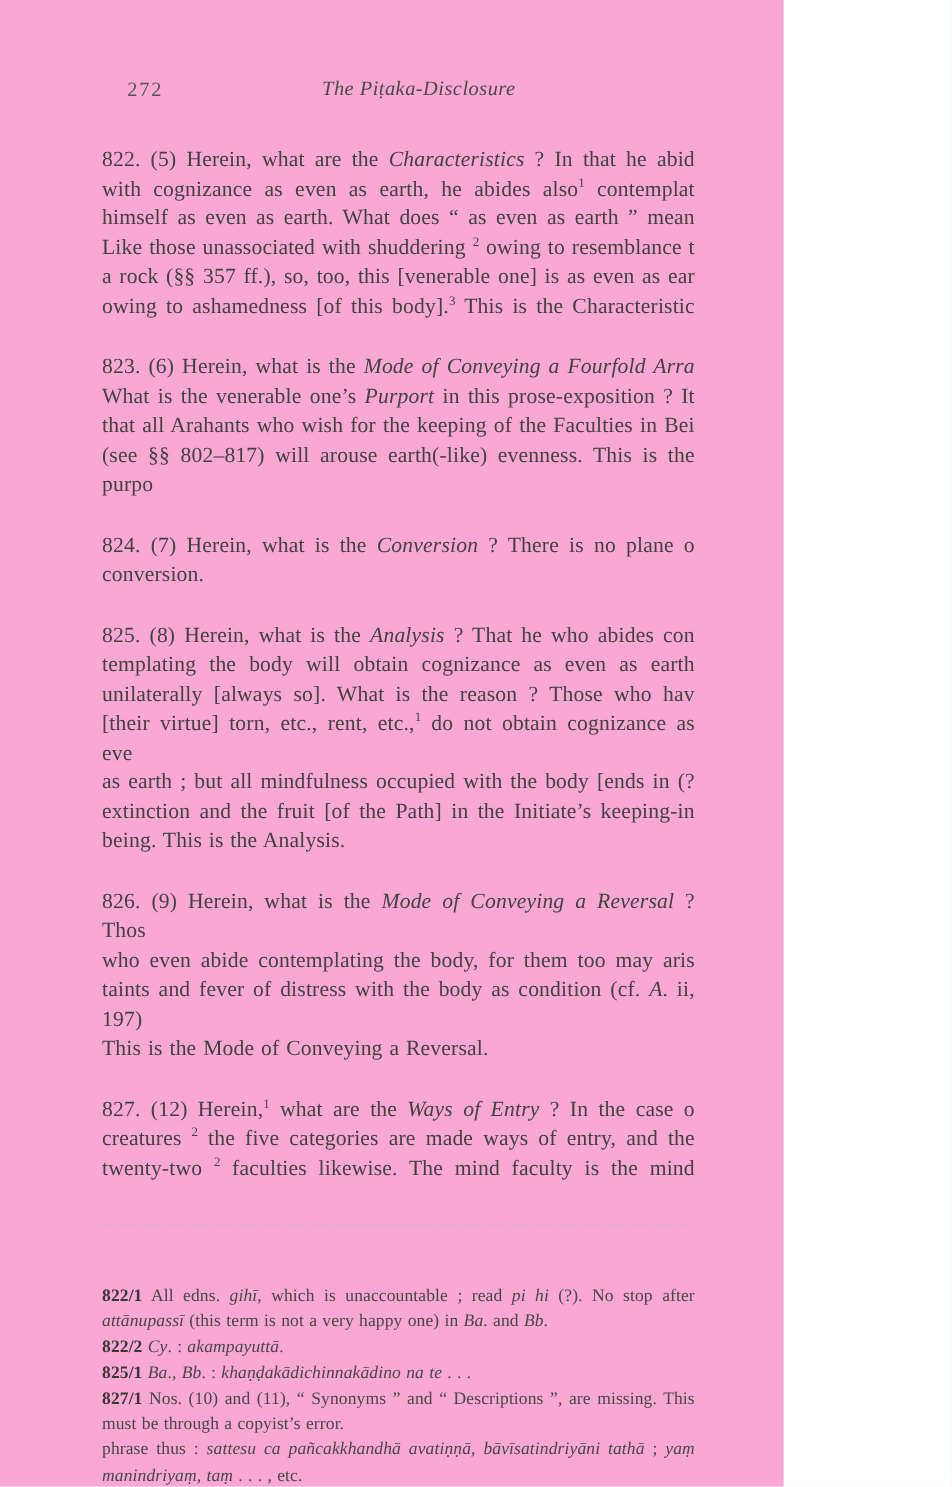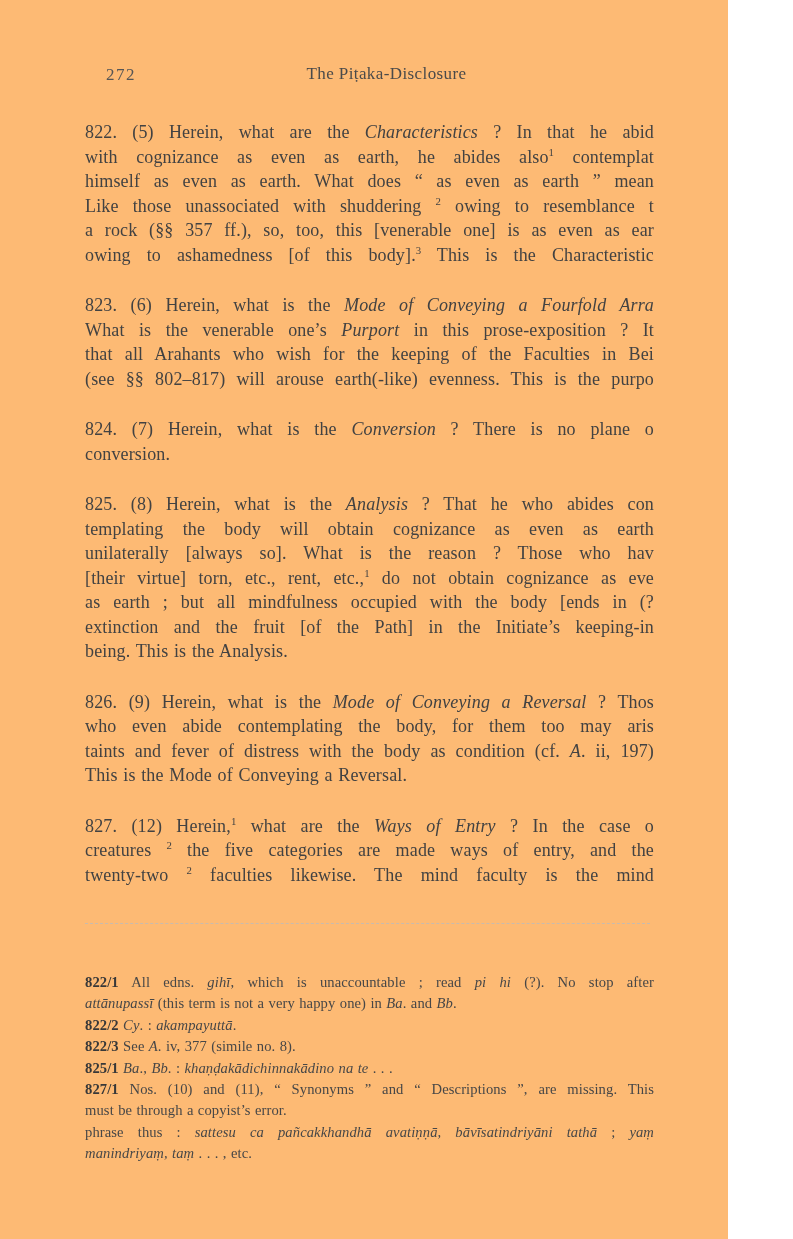--- a/index.html
+++ b/index.html
@@ -1,40 +1,40 @@
 <!DOCTYPE html>
 <html><head>
 <meta charset="utf-8">
 <style>
   html,body { margin:0; padding:0; background:#ffffff; }
   .page {
     position:relative;
-    width:728px; height:1239px;
-    background:#fdba74;
+    width:653px; height:1239px;
+    background:#f9a8d4;
     box-sizing:border-box;
     padding:64px 74px 0 85px;
     font-family:"Liberation Serif","DejaVu Serif",serif;
     color:#3f3f3f;
     overflow:hidden;
   }
   
   .page * { text-rendering:optimizeLegibility; }
   .header {
     position:relative;
     text-align:center;
     font-size:17px;
     height:26px;
     margin-bottom:30px;
     color:#4b4b4b;
   }
   .pagenum {
     position:absolute; left:21px; top:1px;
     font-size:17px; letter-spacing:1.5px; color:#555;
   }
-  .title { letter-spacing:0.4px; color:#4a4a4a;margin-left:34px; }
+  .title { font-style:italic; letter-spacing:0.4px; color:#4a4a4a;margin-left:34px; }
 
   .para {
     font-size:18px;
     line-height:24.5px;
     margin-bottom:26px;
     letter-spacing:0.15px;
     word-spacing:1px;
     color:#424242;
   }
   .line { text-align:justify; }
@@ -109,20 +109,19 @@
         <div class="line j">twenty-two <sup>2</sup> faculties likewise.  The mind faculty is the mind</div>
       </div>
     </div>
 
   <hr class="rule">
 
   <div class="footnotes">
       <div class="fline j"><b>822/1</b> All edns. <i>gihī</i>, which is unaccountable ;  read <i>pi hi</i> (?).  No stop after</div>
       <div class="fline"><i>attānupassī</i> (this term is not a very happy one) in <i>Ba</i>. and <i>Bb</i>.</div>
       <div class="fline"><b>822/2</b> <i>Cy</i>. : <i>akampayuttā</i>.</div>
-      <div class="fline"><b>822/3</b> See <i>A</i>. iv, 377 (simile no. 8).</div>
       <div class="fline"><b>825/1</b> <i>Ba</i>., <i>Bb</i>. :  <i>khaṇḍakādichinnakādino na te</i> . . .</div>
       <div class="fline j"><b>827/1</b> Nos. (10) and (11), “ Synonyms ” and “ Descriptions ”, are missing.  This</div>
       <div class="fline">must be through a copyist’s error.</div>
       <div class="fline j">phrase thus :  <i>sattesu ca pañcakkhandhā avatiṇṇā, bāvīsatindriyāni tathā</i> ;  <i>yaṃ</i></div>
       <div class="fline"><i>manindriyaṃ, taṃ</i> . . . , etc.</div>
     </div>
 </div>
 
 </body></html>

